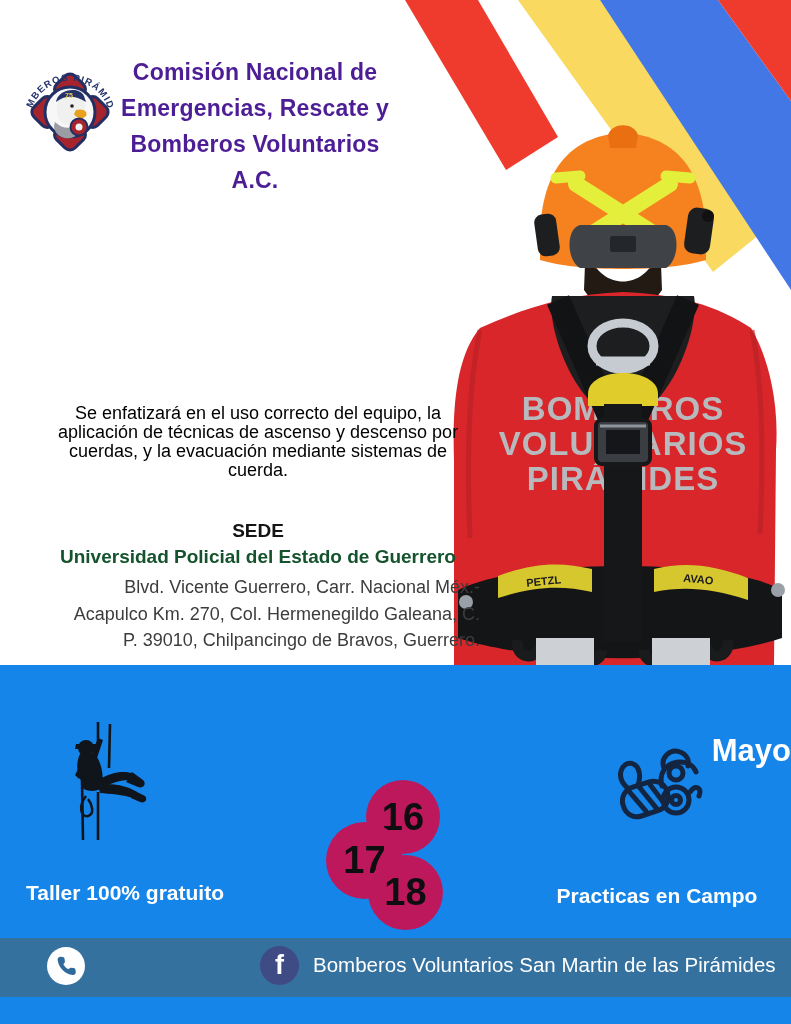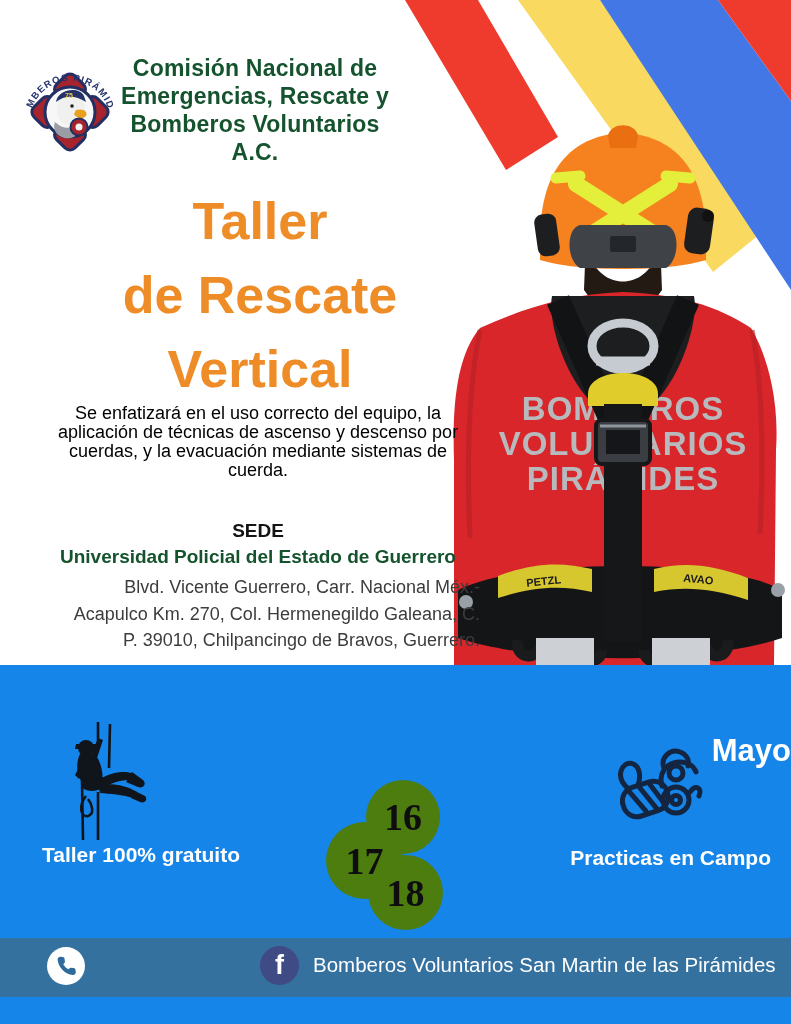--- a/index.html
+++ b/index.html
@@ -1,39 +1,39 @@
 <!DOCTYPE html>
 <html><head>
 <meta charset="utf-8">
 <style>
   html,body{margin:0;padding:0;background:#777;}
   .poster{position:relative;width:791px;height:1024px;background:#ffffff;overflow:hidden;
           font-family:"Liberation Sans",sans-serif;}
   .abs{position:absolute;}
   .pre{white-space:pre-line;}
   .org-name{left:96px;top:54px;width:318px;text-align:center;font-weight:bold;
-            font-size:23px;line-height:28px;color:#14532d;letter-spacing:.2px;}
+            font-size:23px;line-height:36px;color:#4c1d95;letter-spacing:.2px;}
   .title{left:60px;top:184px;width:400px;text-align:center;font-weight:bold;
          font-size:52px;line-height:74px;color:#EE8C27;}
   .desc{left:46px;top:404px;width:424px;text-align:center;font-size:18px;
         line-height:19px;color:#000000;}
   .sede-h{left:46px;top:520px;width:424px;text-align:center;font-size:19px;
           font-weight:bold;color:#141414;}
   .sede-v{left:26px;top:546px;width:464px;text-align:center;font-size:19px;
           font-weight:bold;color:#14532d;}
   .sede-a{left:36px;top:574px;width:444px;text-align:right;font-size:18px;
           line-height:26.5px;color:#3C3C3C;}
   .banner{left:0;top:665px;width:791px;height:359px;background:#1585EA;}
   .quote{left:0;top:676px;width:791px;text-align:center;color:#fff;font-weight:bold;
          font-size:31px;letter-spacing:-.3px;}
   .month{left:0;top:733px;width:791px;text-align:right;color:#fff;font-weight:bold;
          font-size:31px;}
-  .date-circle{background:#4d7c0f;border-radius:50%;display:flex;align-items:center;
-         justify-content:center;font-weight:bold;color:#0e0e10;font-size:38px;font-family:Liberation Serif, serif;}
-  .feature{color:#fff;font-weight:bold;font-size:21px;text-align:right;}
+  .date-circle{background:#be185d;border-radius:50%;display:flex;align-items:center;
+         justify-content:center;font-weight:bold;color:#0e0e10;font-size:38px;}
+  .feature{color:#fff;font-weight:bold;font-size:21px;text-align:center;margin-top:38px;}
   .bar{left:0;top:938px;width:791px;height:59px;background:#35719F;}
   .phone-circle{left:47px;top:947px;width:38px;height:38px;background:#fff;border-radius:50%;
         display:flex;align-items:center;justify-content:center;}
   .phone-num{left:94px;top:938px;height:59px;display:flex;align-items:center;
         color:#fff;font-size:22px;}
   .fb-circle{left:260px;top:946px;width:39px;height:39px;background:#3F4B85;border-radius:50%;
         display:flex;align-items:center;justify-content:center;color:#fff;
         font-weight:bold;font-size:27px;line-height:1;}
   .fb-name{left:313px;top:938px;height:53px;display:flex;align-items:center;
         color:#fff;font-size:20.5px;}
@@ -136,23 +136,20 @@
       <rect x="246" y="90" width="26" height="46" rx="9" fill="#1C1E20" transform="rotate(8 259 113)"></rect>
       <circle cx="268" cy="98" r="6" fill="#111"></circle>
     </g>
   </svg>
 
   <div class="abs org-name pre">Comisión Nacional de
 Emergencias, Rescate y
 Bomberos Voluntarios
 A.C.</div>
 
-  <div class="abs title pre">Taller
-de Rescate
-Vertical</div>
 
   <div class="abs desc pre">Se enfatizará en el uso correcto del equipo, la
 aplicación de técnicas de ascenso y descenso por
 cuerdas, y la evacuación mediante sistemas de
 cuerda.</div>
 
   <div class="abs sede-h">SEDE</div>
   <div class="abs sede-v">Universidad Policial del Estado de Guerrero</div>
   <div class="abs sede-a pre">Blvd. Vicente Guerrero, Carr. Nacional Méx.-
 Acapulco Km. 270, Col. Hermenegildo Galeana, C.

